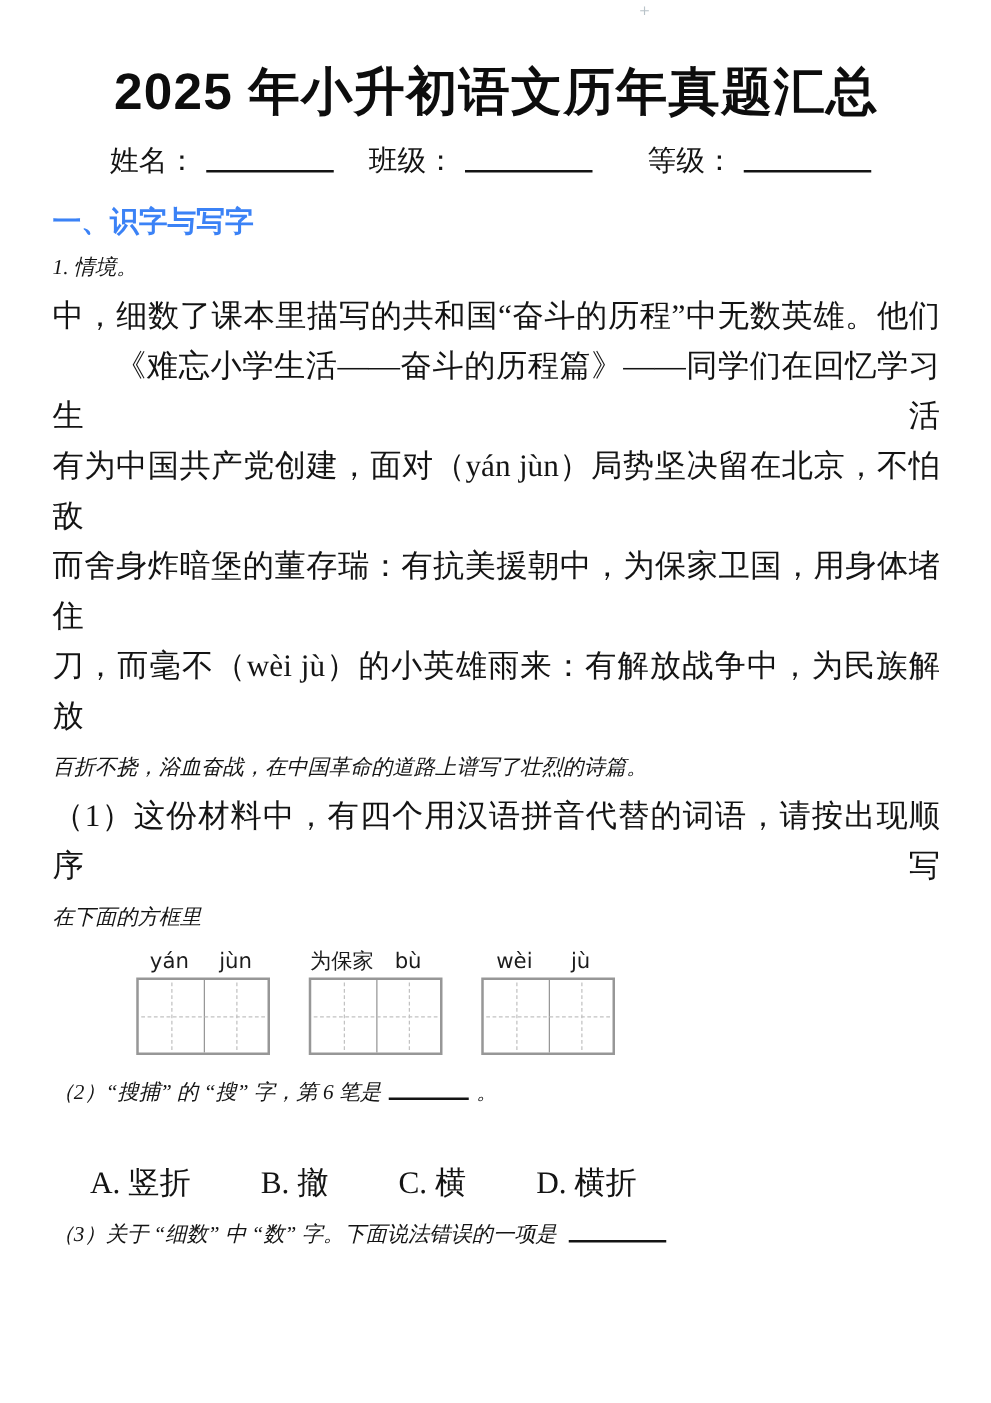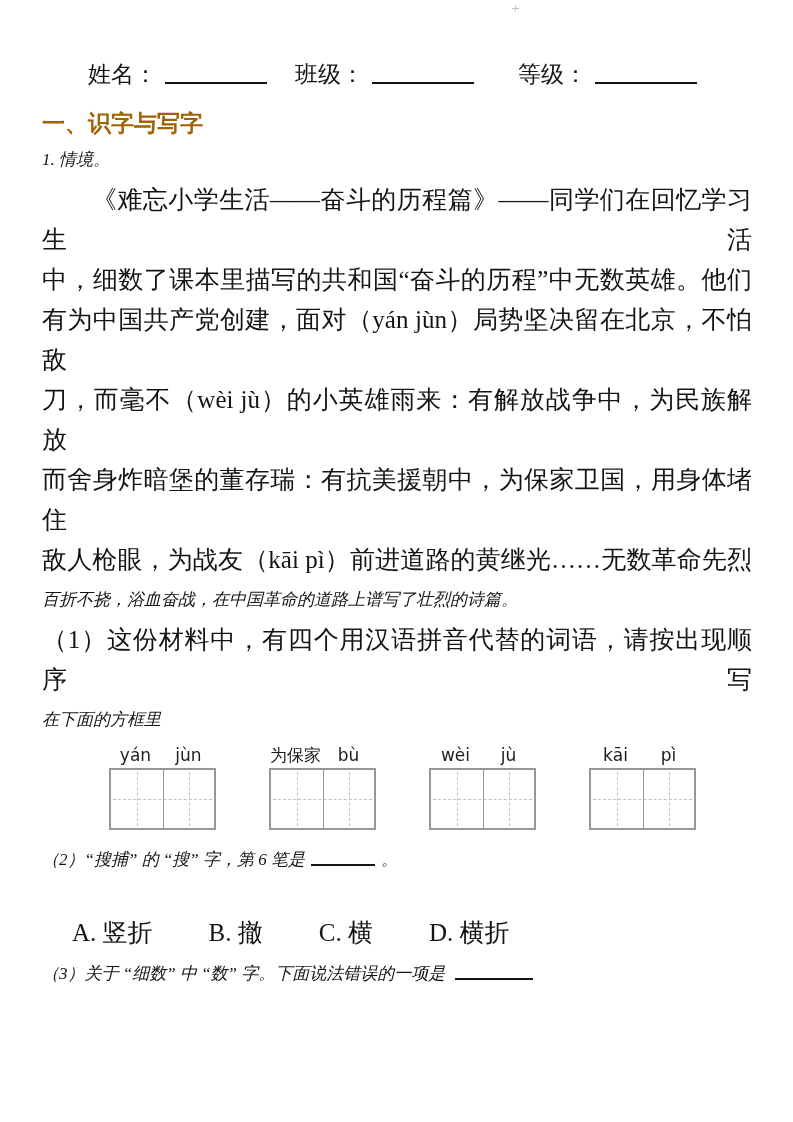--- a/index.html
+++ b/index.html
@@ -47,40 +47,40 @@
     margin-left: 8px;
   }
   .hdr-gap1 { margin-right: 28px; }
   .hdr-gap2 { margin-right: 44px; }
   .sec-heading {
     margin-top: 14px;
     font-family: "Liberation Sans", sans-serif;
     font-weight: bold;
     font-size: 23px;
     line-height: 34px;
-    color: #a16207;
+    color: #3b82f6;
   }
   .line {
     font-size: 17px;
     line-height: 40px;
     font-style: italic;
   }
   .jline {
     font-size: 25px;
     line-height: 40px;
     text-align: justify;
     text-align-last: justify;
   }
   .indent2 { text-indent: 2em; }
   .para { margin: 0; }
   .pinyin-strip {
     margin-top: 4px;
     margin-left: 67px;
     display: flex;
-    column-gap: 53px;
+    column-gap: 31px;
   }
   .pgroup { width: 107px; }
   .plabels {
     display: flex;
     height: 24px;
   }
   .plabels span {
     width: 53px;
     text-align: center;
     font-family: "DejaVu Sans", sans-serif;
@@ -136,36 +136,36 @@
     margin-top: 32px;
   }
 </style>
 </head>
 <body>
 
 <div class="page">
 
   <span class="corner-mark">+</span>
 
+  <div class="title">2025 年小升初语文历年真题汇总</div>
 
   <div class="hdr-row">
     <span>姓名：</span><span class="hdr-blank hdr-gap1"></span><span>班级：</span><span class="hdr-blank hdr-gap2"></span><span>等级：</span><span class="hdr-blank"></span>
   </div>
 
   <div class="sec-heading">一、识字与写字</div>
 
   <div class="line">1. 情境。</div>
 
   <div class="para">
+    <div class="jline">中，细数了课本里描写的共和国“奋斗的历程”中无数英雄。他们</div>
     <div class="jline indent2">《难忘小学生活——奋斗的历程篇》——同学们在回忆学习生活</div>
-    <div class="jline">中，细数了课本里描写的共和国“奋斗的历程”中无数英雄。他们</div>
     <div class="jline">有为中国共产党创建，面对（yán jùn）局势坚决留在北京，不怕敌</div>
+    <div class="jline">而舍身炸暗堡的董存瑞：有抗美援朝中，为保家卫国，用身体堵住</div>
     <div class="jline">刀，而毫不（wèi jù）的小英雄雨来：有解放战争中，为民族解放</div>
-    <div class="jline">而舍身炸暗堡的董存瑞：有抗美援朝中，为保家卫国，用身体堵住</div>
-    <div class="jline">敌人枪眼，为战友（kāi pì）前进道路的黄继光……无数革命先烈</div>
     <div class="line">百折不挠，浴血奋战，在中国革命的道路上谱写了壮烈的诗篇。</div>
   </div>
 
   <div class="jline">（1）这份材料中，有四个用汉语拼音代替的词语，请按出现顺序写</div>
   <div class="line">在下面的方框里</div>
 
   <div class="pinyin-strip">
 
     <div class="pgroup">
       <div class="plabels">
@@ -208,35 +208,20 @@
         <div class="pcell">
             <div class="vguide"></div>
           </div>
         <div class="pcell">
             <div class="vguide"></div>
           </div>
         <div class="hguide"></div>
       </div>
     </div>
 
-    <div class="pgroup">
-      <div class="plabels">
-        <span>kāi</span>
-        <span>pì</span>
-      </div>
-      <div class="pbox">
-        <div class="pcell">
-            <div class="vguide"></div>
-          </div>
-        <div class="pcell">
-            <div class="vguide"></div>
-          </div>
-        <div class="hguide"></div>
-      </div>
-    </div>
 
   </div>
 
   <div class="line q-line">
     <span>（2）“搜捕” 的 “搜” 字，第 6 笔是</span><span class="blank-inline"></span><span>。</span>
   </div>
 
   <div class="opt-row">
     <span>A. 竖折</span>
     <span>B. 撤</span>

